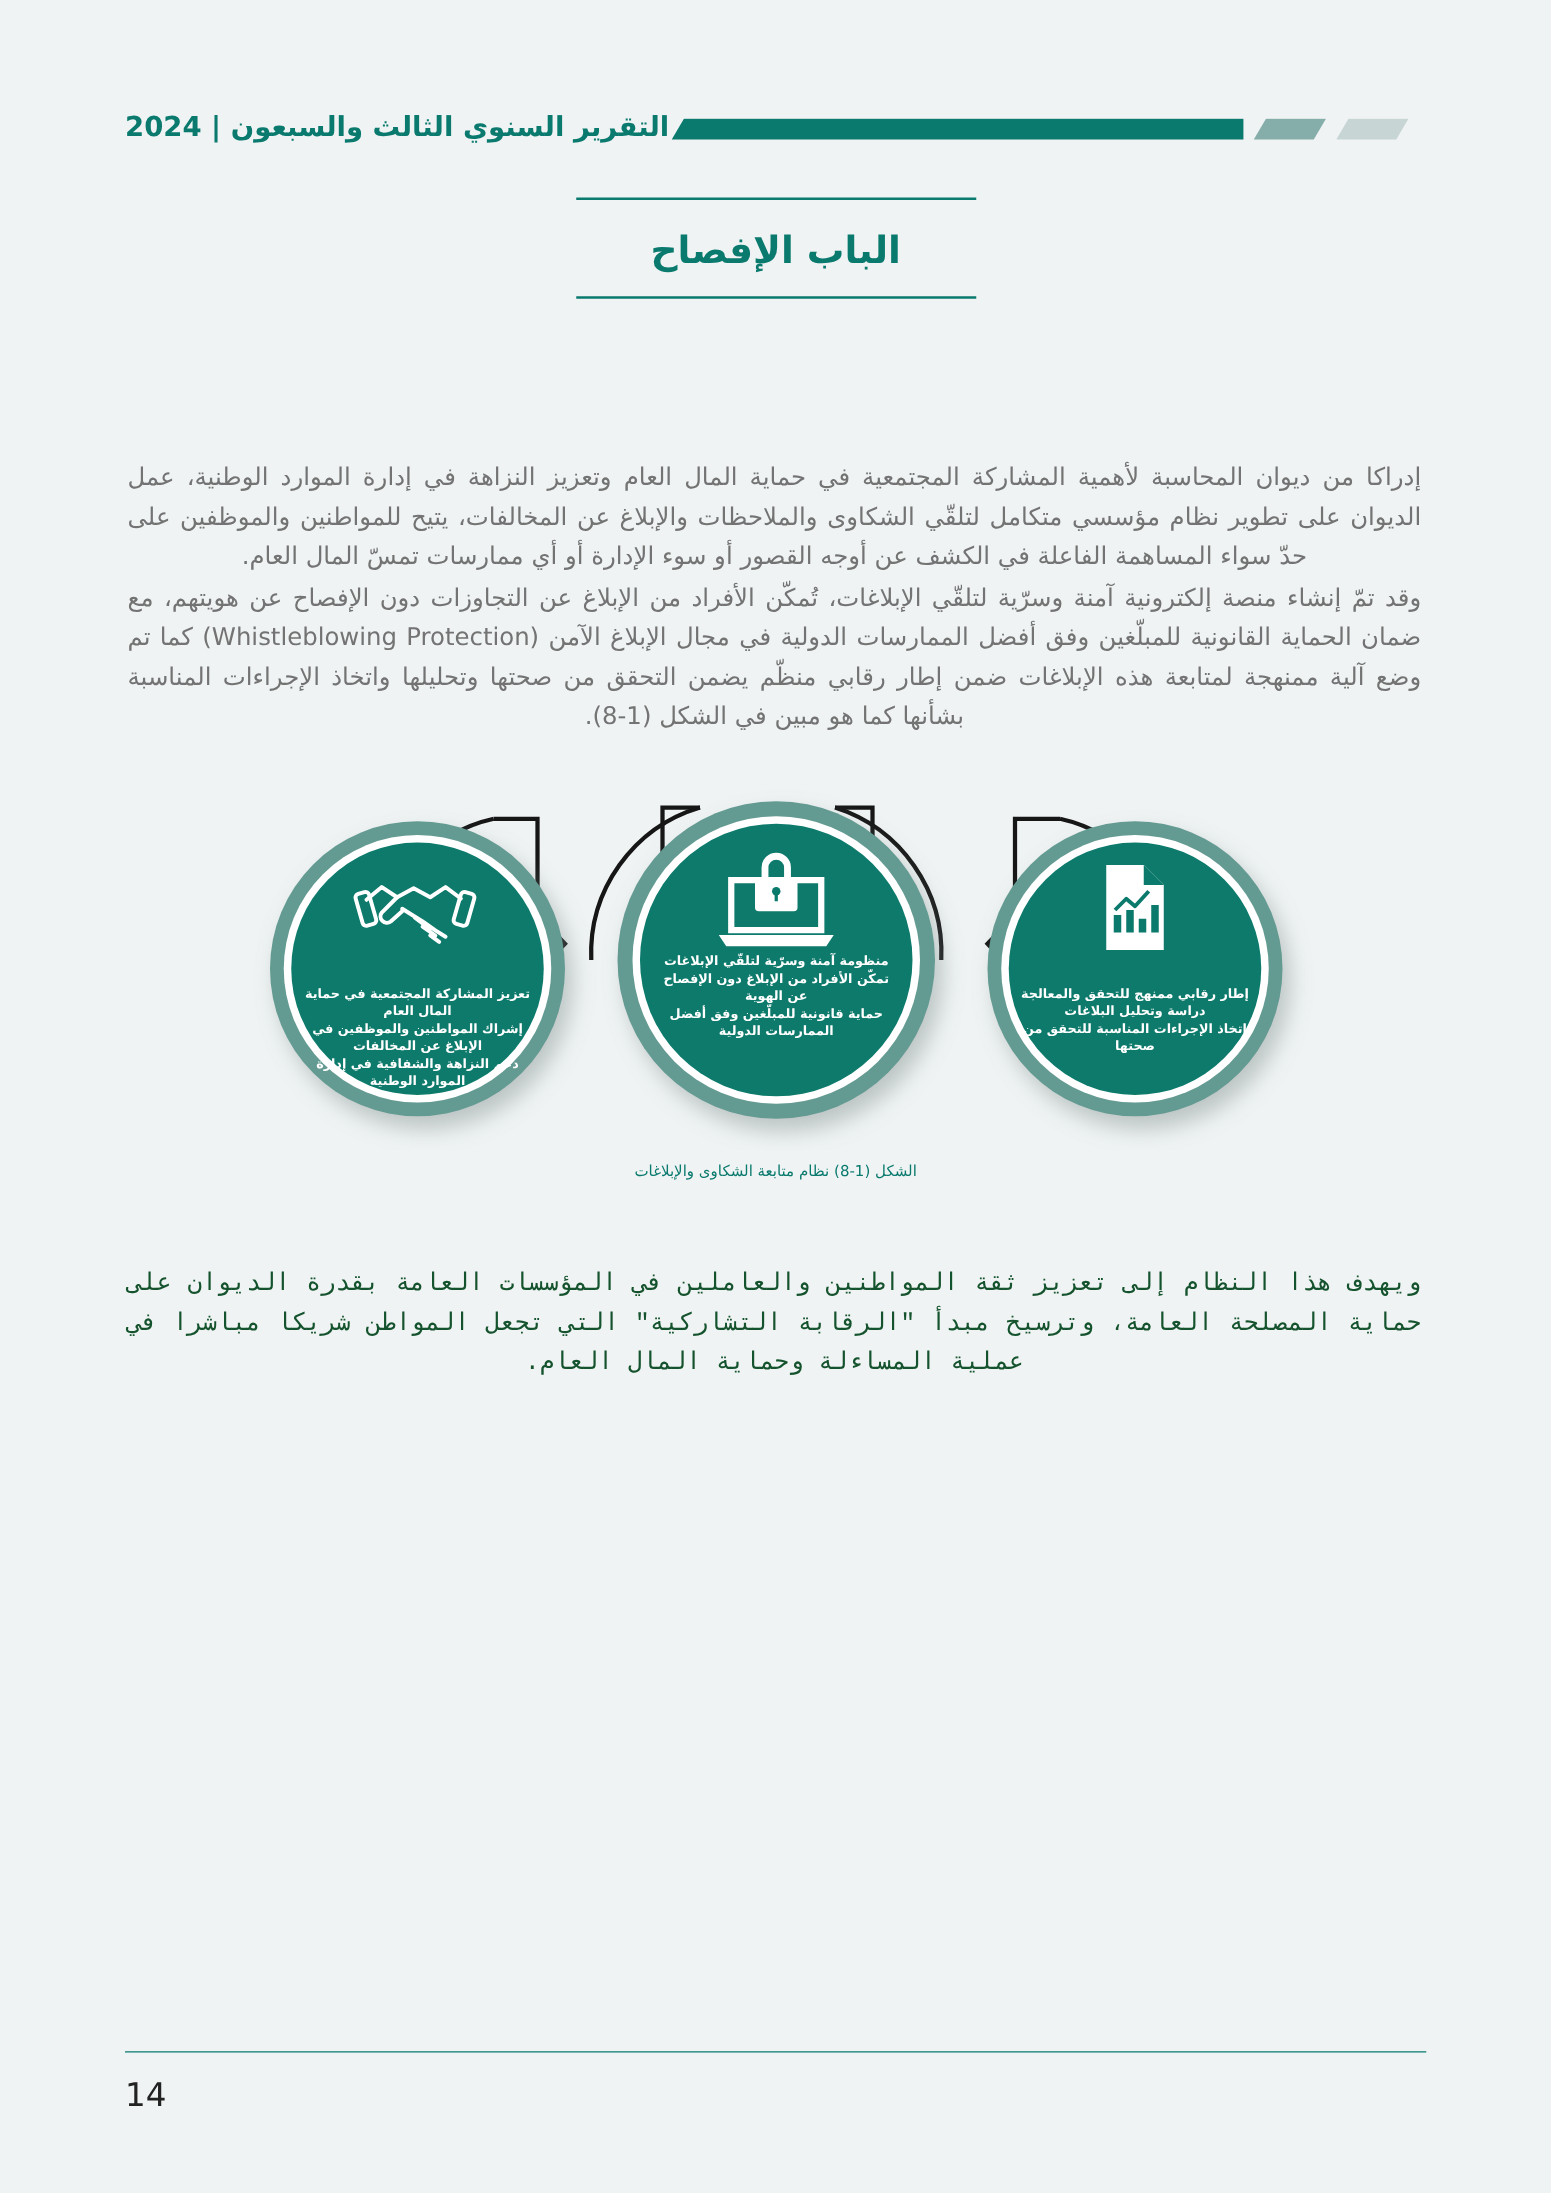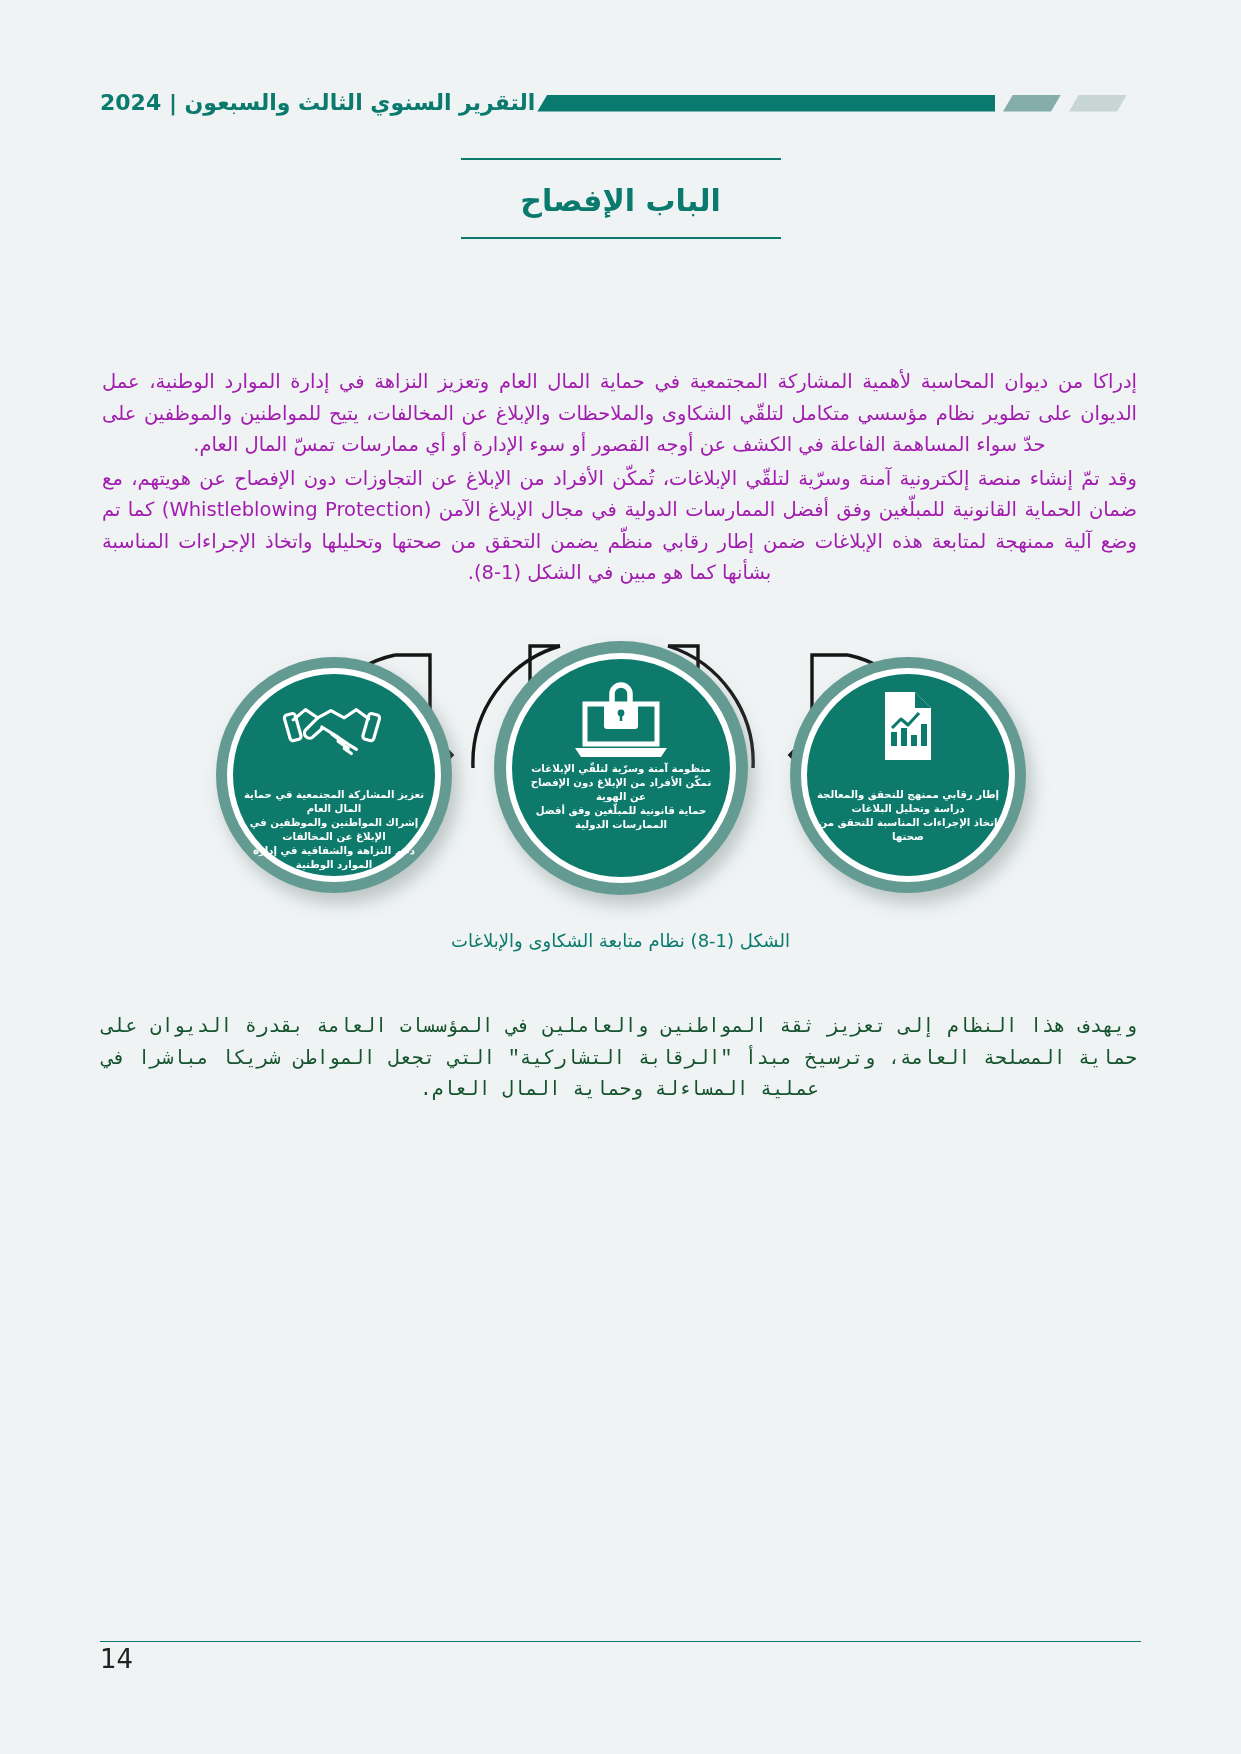--- a/index.html
+++ b/index.html
@@ -93,21 +93,21 @@
 
   
   .body-text {
     position: absolute;
     top: 366px;
     right: 104px;
     width: 1035px;
     text-align: justify;
     text-align-last: center;
     direction: rtl;
-    color: #a21caf;
+    color: #737373;
     font-size: 19.5px;
     line-height: 1.62;
     font-family: "DejaVu Sans", "Liberation Sans", sans-serif;
   }
   .body-text p { margin: 0; }
   .body-text p.p2 { margin-top: 2px; }
   .body-text .ltr-term { direction: ltr; unicode-bidi: embed; }
 
   
   .diagram {
@@ -119,21 +119,21 @@
   }
   .diagram svg { display: block; }
 
   .figure-caption {
     position: absolute;
     top: 930px;
     left: 0;
     width: 100%;
     text-align: center;
     color: #0a7a6e;
-    font-size: 18px;
+    font-size: 12px;
     direction: rtl;
     font-family: "DejaVu Sans", "Liberation Sans", sans-serif;
   }
 
   
   .closing-text {
     position: absolute;
     top: 1012px;
     right: 104px;
     width: 1035px;
@@ -151,21 +151,21 @@
   .footer-rule {
     position: absolute;
     bottom: 112px;
     left: 100px;
     right: 100px;
     height: 1.5px;
     background: #0a7a6e;
   }
   .page-number {
     position: absolute;
-    bottom: 80px;
+    bottom: 62px;
     left: 100px;
     color: #222;
     font-size: 26px;
     font-family: "DejaVu Sans", "Liberation Sans", sans-serif;
   }
 </style>
 </head>
 <body>
 
 <div class="page-header">

